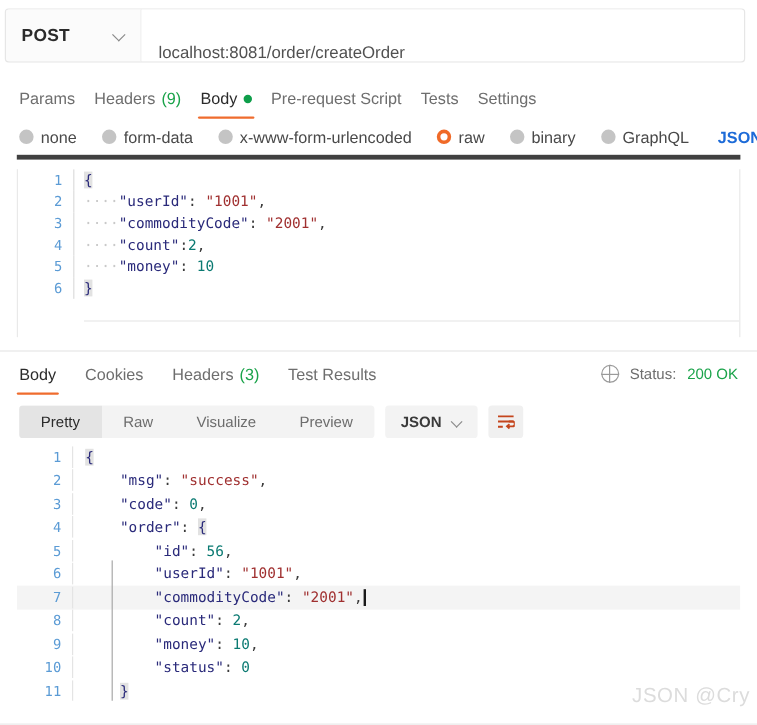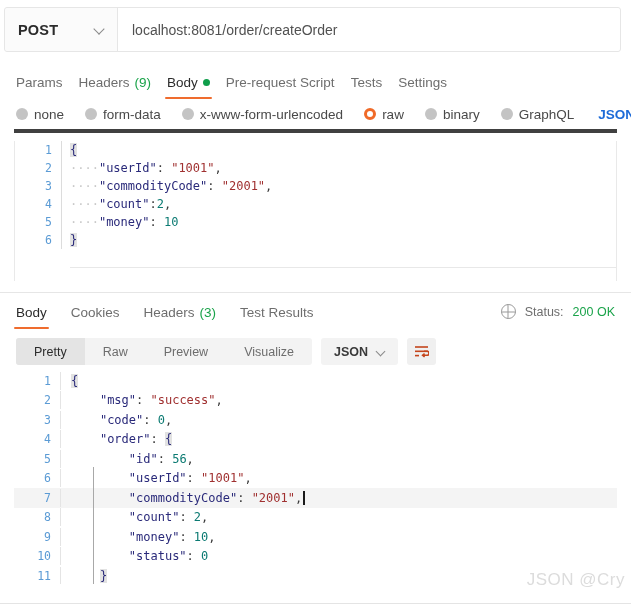--- a/index.html
+++ b/index.html
@@ -35,21 +35,21 @@
     letter-spacing: .2px;
   }
   .chev { display:block; width:9px; height:9px; position: relative; }
   .chev::after {
     content:""; position:absolute; left:0; top:0;
     width:7px; height:7px;
     border-right:1.4px solid #8a8a8a; border-bottom:1.4px solid #8a8a8a;
     transform: rotate(45deg);
   }
   .url-field {
-    flex: 1; display: flex; align-items: center;
+    flex: 1; display: flex; align-items: flex-end;
     padding: 0 14px;
     background: #ffffff;
     border-radius: 0 3px 3px 0;
     font-size: 14px; color: #515151;
   }
 
   
   .req-tabs {
     display: flex; align-items: flex-end;
     gap: 16px;
@@ -351,22 +351,22 @@
     <span class="globe"></span>
     <span>Status:</span>
     <span class="status-ok">200 OK</span>
   </div>
 </div>
 
 <div class="seg-row">
   <div class="segmented" id="res-segments">
       <div class="seg active">Pretty</div>
       <div class="seg">Raw</div>
+      <div class="seg">Visualize</div>
       <div class="seg">Preview</div>
-      <div class="seg">Visualize</div>
     </div>
   <div class="seg-json">
     <span>JSON</span>
     <span class="chev-g"></span>
   </div>
   <div class="wrap-btn">
     <svg width="15" height="13" viewBox="0 0 15 13">
       <line x1="1" y1="2" x2="14" y2="2" stroke="#c4451c" stroke-width="1.6"></line>
       <line x1="1" y1="6.3" x2="14" y2="6.3" stroke="#c4451c" stroke-width="1.6"></line>
       <line x1="1" y1="10.6" x2="5" y2="10.6" stroke="#c4451c" stroke-width="1.6"></line>

